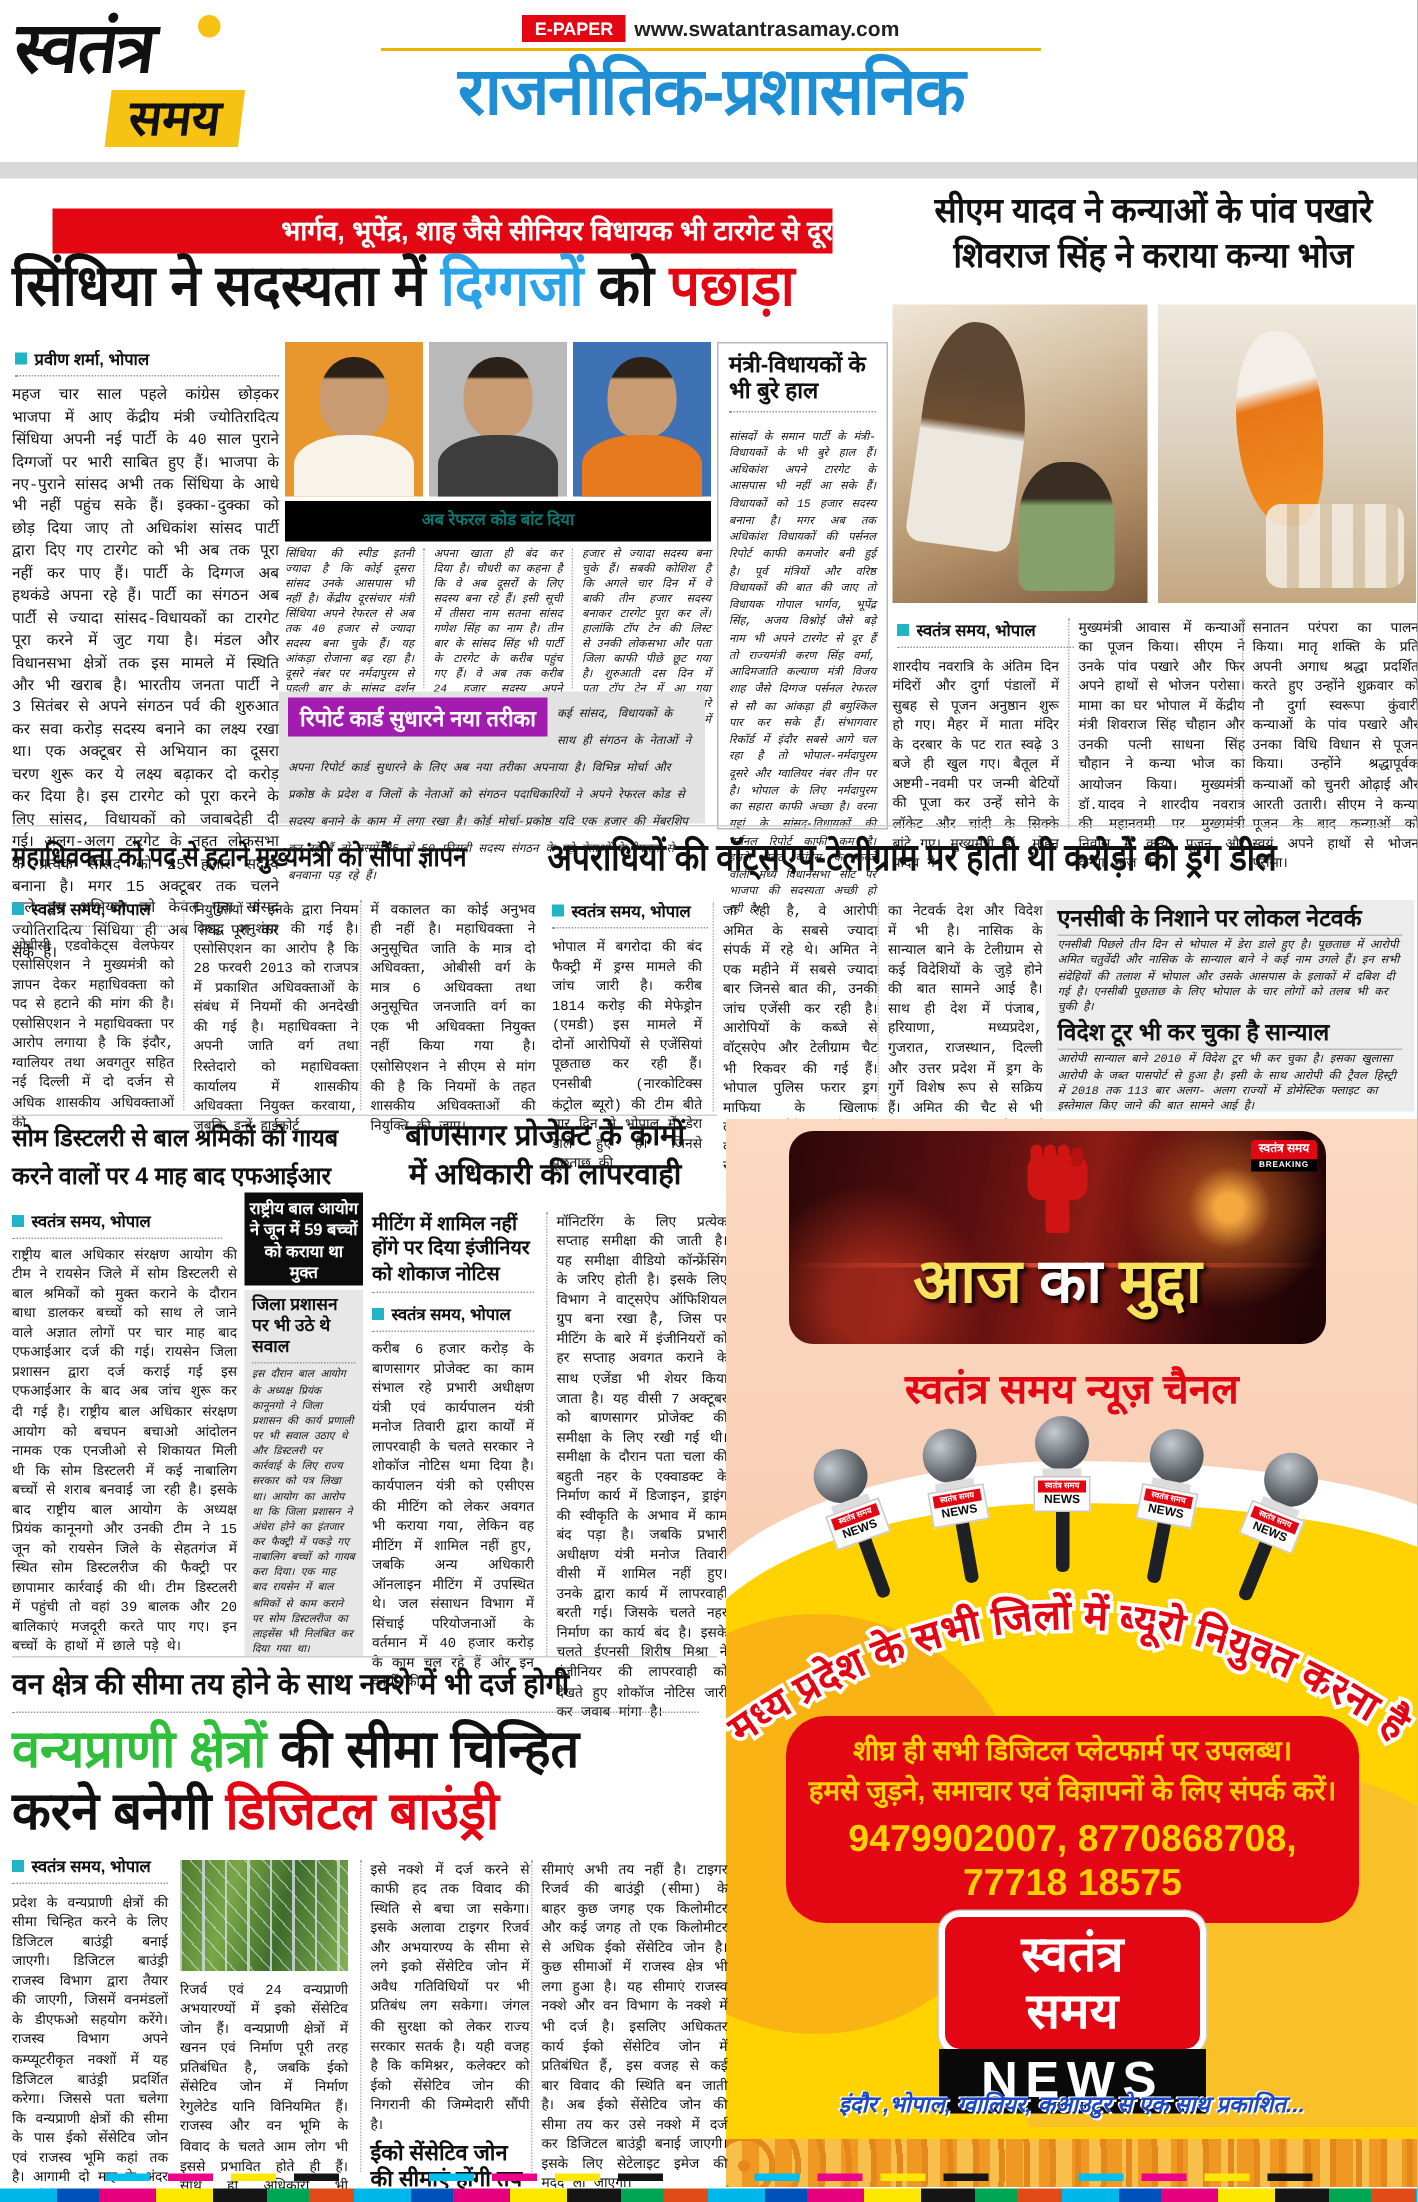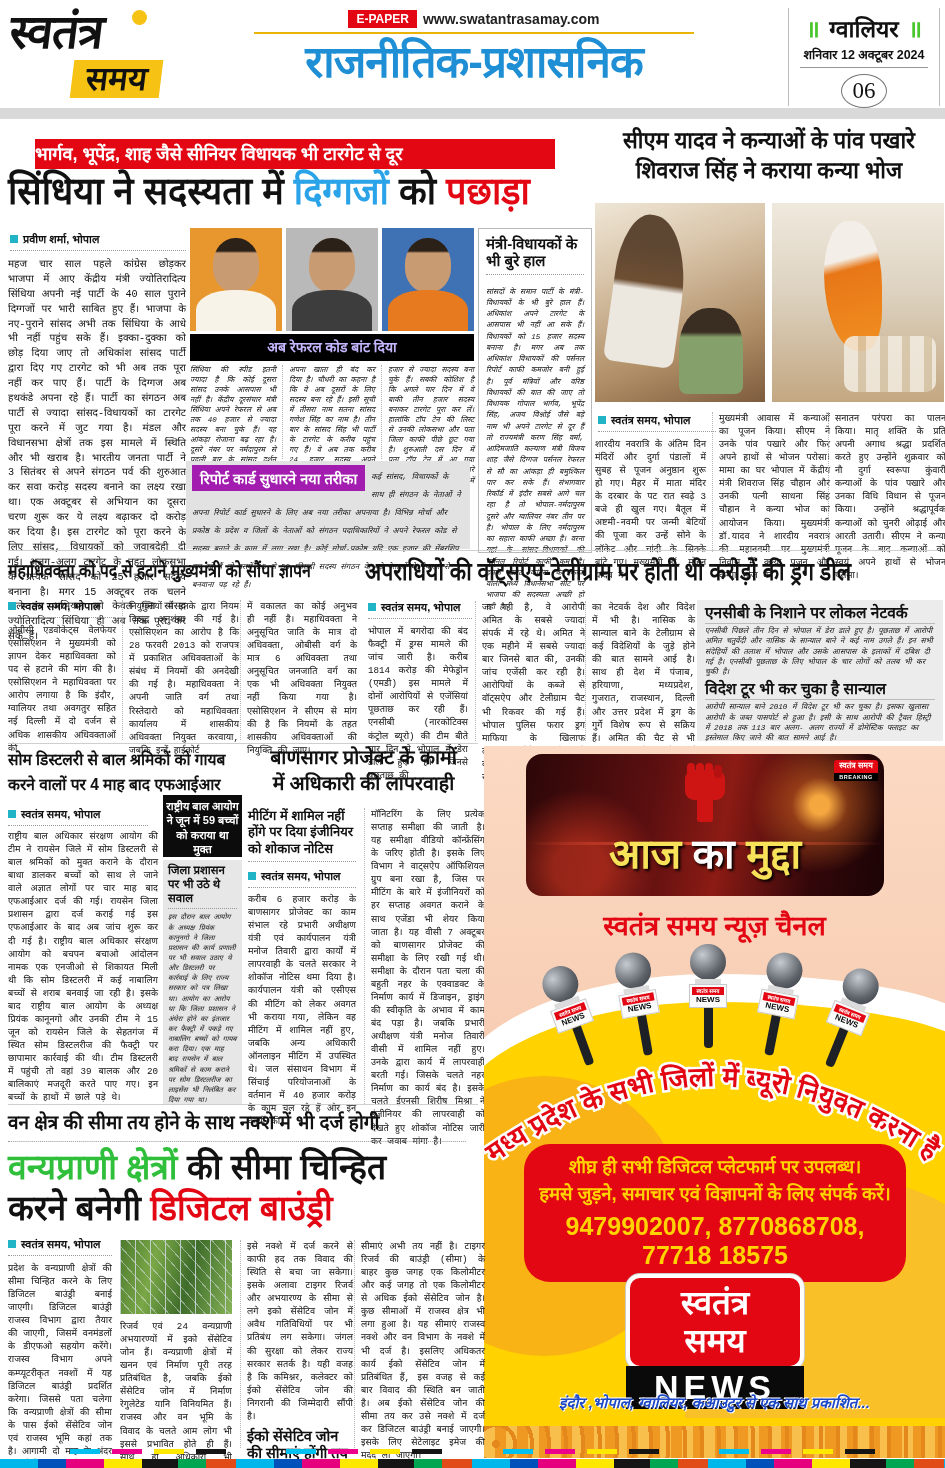--- a/index.html
+++ b/index.html
@@ -23,42 +23,42 @@
   .section-title{color:#1f8fd5;font-weight:800;font-size:44px;line-height:1.0;margin-top:6px;letter-spacing:-1px;}
   .mast-right{left:788px;top:8px;width:150px;height:98px;text-align:center;border-left:1px solid #bbb;border-right:1px solid #bbb;}
   .city-row{font-weight:800;font-size:23px;margin-top:4px;}
   .city-row .bars{color:#49c52e;font-weight:800;margin:0 3px;}
   .mdate{font-weight:700;font-size:12.5px;margin-top:2px;border-bottom:1px solid #999;padding-bottom:4px;width:128px;margin-left:11px;}
   .pageno{width:44px;height:32px;border:1.5px solid #777;border-radius:50%;margin:6px auto 0;
           font-family:"Liberation Serif",serif;font-size:23px;line-height:32px;}
   .gray-band{left:0;top:108px;width:945px;height:11px;background:#d9d9d9;}
 
   
-  .kicker{background:#e30613;color:#fff;font-weight:800;text-align:left;}
+  .kicker{background:#e30613;color:#fff;font-weight:800;text-align:right;}
   .byline{font-weight:700;font-size:11px;display:flex;align-items:center;gap:5px;border-bottom:1px dotted #999;padding-bottom:4px;}
   .byline::before{content:'';width:8px;height:8px;background:#21b3c6;display:inline-block;flex:0 0 auto;}
   .bodytxt{font-size:10.2px;line-height:1.46;}
   .smalltxt{font-size:9.2px;line-height:1.42;}
   .vr{border-left:1px dotted #b5b5b5;padding-left:6px;}
   .hl-blue{color:#2aa3e8;}
   .hl-red{color:#e30613;}
   .hl-green{color:#2fbf3a;}
   .hline{background:#cfcfcf;height:1px;}
 
   
   .lead-kicker{left:35px;top:139px;width:520px;height:30px;font-size:18px;line-height:30px;}
   .lead-hl{left:8px;top:171px;width:584px;font-size:38px;font-weight:800;transform:scaleX(.95);transform-origin:left;line-height:1.1;}
   .lead-byline{left:10px;top:231px;width:176px;}
   .lead-body{left:8px;top:258px;width:178px;height:294px;}
   .portrait{width:92px;height:103px;position:absolute;top:228px;overflow:hidden;}
   .portrait::before{content:'';position:absolute;left:23px;top:10px;width:46px;height:54px;border-radius:48% 48% 44% 44%;
       background:linear-gradient(#2b2118 24%,#c99b72 28%);}
   .portrait::after{content:'';position:absolute;left:6px;top:62px;width:80px;height:44px;border-radius:45% 45% 0 0;
       background:var(--kurta,#f1ede4);}
-  .ref-bar{left:190px;top:334px;width:284px;height:27px;background:#000;color:#c4b5fd;font-weight:800;font-size:14px;
+  .ref-bar{left:190px;top:334px;width:284px;height:27px;background:#000;color:#0f766e;font-weight:800;font-size:11px;
            text-align:center;line-height:27px;}
   .ref-cols{left:190px;top:365px;width:284px;height:94px;display:flex;gap:6px;}
   .ref-col{flex:1;font-size:7.5px;line-height:1.34;font-style:italic;}
   .report-box{left:186px;top:461px;width:284px;height:88px;background:#e2e2e2;padding:4px 6px;box-sizing:border-box;}
   .report-title{float:left;background:#a21caf;color:#fff;font-weight:800;font-size:14.5px;padding:3px 8px;margin:0 6px 2px 0;}
   .report-body{font-size:7.8px;line-height:1.35;font-style:italic;}
   .min-box{left:478px;top:228px;width:114px;height:325px;border:1px solid #b9b9b9;box-sizing:border-box;padding:6px 7px;}
   .min-title{font-weight:800;font-size:15px;line-height:1.15;border-bottom:1px dotted #999;padding-bottom:4px;}
   .min-body{font-size:7.5px;line-height:1.5;font-style:italic;margin-top:12px;}
 
@@ -192,29 +192,20 @@
     <div class="logo-dot"></div>
     <div class="logo-l2">समय</div>
   </div>
   <div class="abs mast-center">
     <div class="ep-row">
       <span class="ep-badge">E-PAPER</span>
       <span class="site">www.swatantrasamay.com</span>
     </div>
     <div class="section-title">राजनीतिक-प्रशासनिक</div>
   </div>
-  <div class="abs mast-right">
-    <div class="city-row">
-      <span class="bars">॥</span>
-      <span>ग्वालियर</span>
-      <span class="bars">॥</span>
-    </div>
-    <div class="mdate">शनिवार 12 अक्टूबर 2024</div>
-    <div class="pageno">06</div>
-  </div>
   <div class="abs gray-band"></div>
 
   <div class="abs kicker lead-kicker nowrap">भार्गव, भूपेंद्र, शाह जैसे सीनियर विधायक भी टारगेट से दूर</div>
   <div class="abs lead-hl nowrap"><span>सिंधिया ने सदस्यता में </span><span class="hl-blue">दिग्गजों</span><span> को </span><span class="hl-red">पछाड़ा</span></div>
   <div class="abs byline lead-byline">प्रवीण शर्मा, भोपाल</div>
   <div class="abs bodytxt serif just lead-body">महज चार साल पहले कांग्रेस छोड़कर भाजपा में आए केंद्रीय मंत्री ज्योतिरादित्य सिंधिया अपनी नई पार्टी के 40 साल पुराने दिग्गजों पर भारी साबित हुए हैं। भाजपा के नए-पुराने सांसद अभी तक सिंधिया के आधे भी नहीं पहुंच सके हैं। इक्का-दुक्का को छोड़ दिया जाए तो अधिकांश सांसद पार्टी द्वारा दिए गए टारगेट को भी अब तक पूरा नहीं कर पाए हैं। पार्टी के दिग्गज अब हथकंडे अपना रहे हैं। पार्टी का संगठन अब पार्टी से ज्यादा सांसद-विधायकों का टारगेट पूरा करने में जुट गया है। मंडल और विधानसभा क्षेत्रों तक इस मामले में स्थिति और भी खराब है। भारतीय जनता पार्टी ने 3 सितंबर से अपने संगठन पर्व की शुरुआत कर सवा करोड़ सदस्य बनाने का लक्ष्य रखा था। एक अक्टूबर से अभियान का दूसरा चरण शुरू कर ये लक्ष्य बढ़ाकर दो करोड़ कर दिया है। इस टारगेट को पूरा करने के लिए सांसद, विधायकों को जवाबदेही दी गई। अलग-अलग टारगेट के तहत लोकसभा के प्रत्येक सांसद को 25 हजार सदस्य बनाना है। मगर 15 अक्टूबर तक चलने वाले इस अभियान को केवल गुना सांसद ज्योतिरादित्य सिंधिया ही अब तक पूरा कर सके हैं।</div>
 
   <div class="abs portrait" style="left:190px;background:#e8962e;--kurta:#f7f3e8;"></div>
   <div class="abs portrait" style="left:286px;background:#b9b9b9;--kurta:#3d3d3d;"></div>
   <div class="abs portrait" style="left:382px;background:#3f71b5;--kurta:#e77a1e;"></div>

